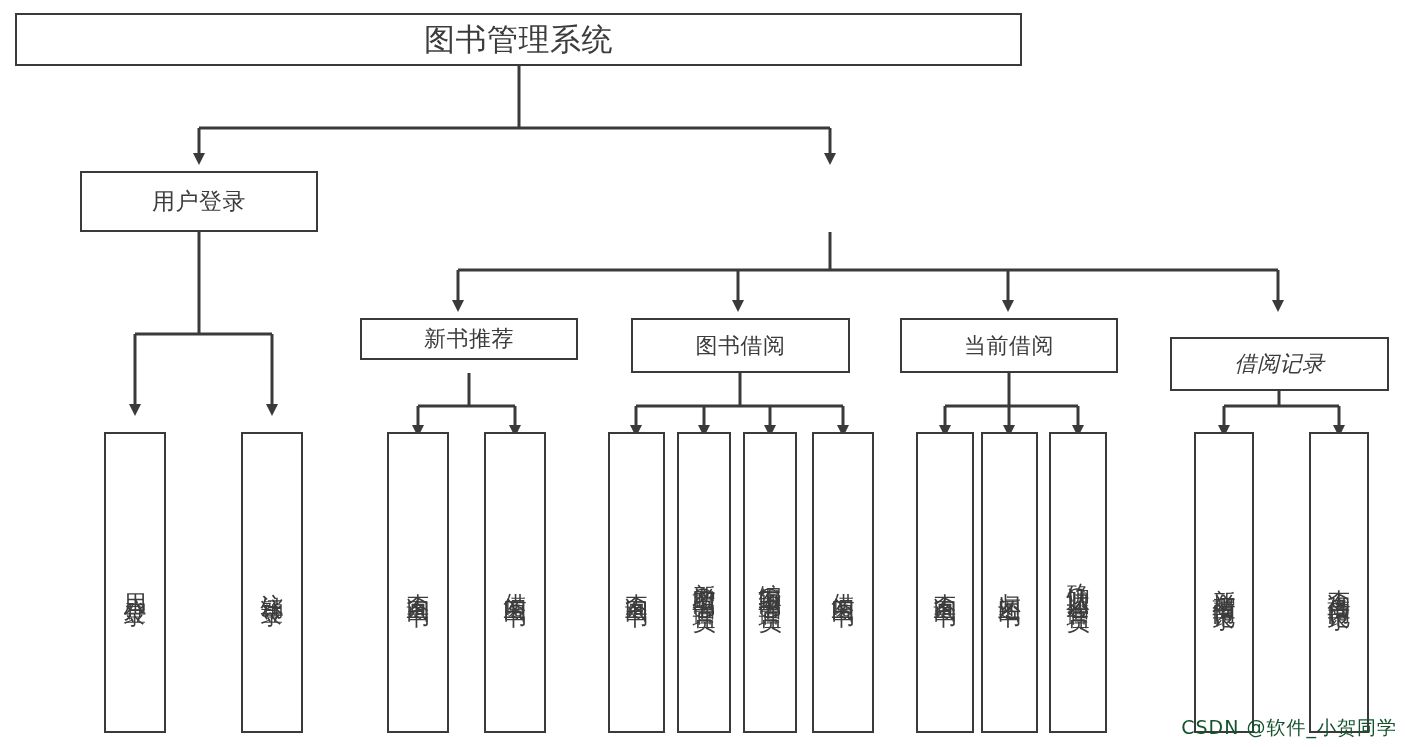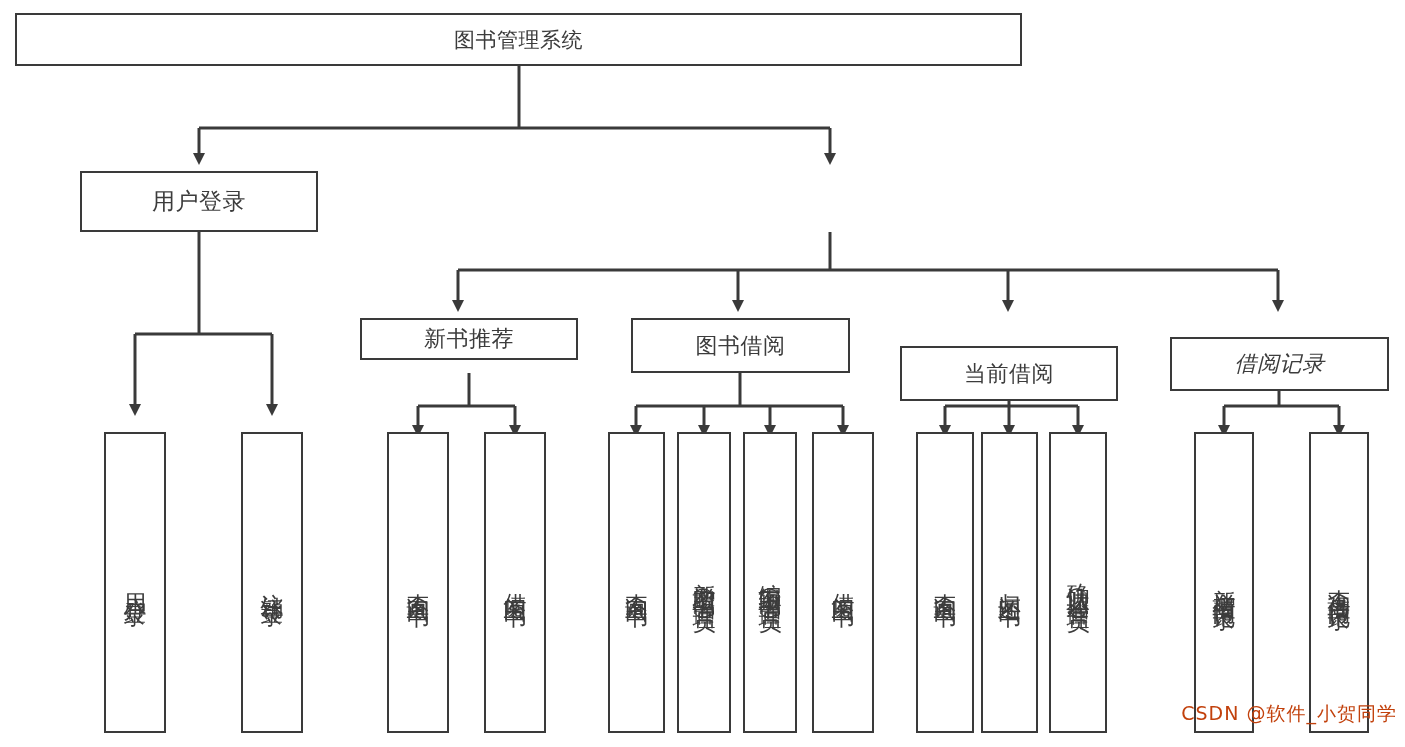--- a/index.html
+++ b/index.html
@@ -31,21 +31,21 @@
     box-sizing: border-box;
     background: #ffffff;
     border: 2px solid #3a3a3a;
     display: flex;
     align-items: center;
     justify-content: center;
     color: #3c3c3c;
     letter-spacing: 0.5px;
   }
   .node.root {
-    font-size: 21px;
+    font-size: 31px;
   }
   .node.level2 {
     font-size: 23px;
   }
   .node.level3 {
     font-size: 22px;
   }
   .node.leaf {
     font-size: 23px;
     padding: 6px 0;
@@ -57,23 +57,23 @@
     letter-spacing: 4px;
     white-space: nowrap;
     text-align: center;
   }
   .node .hlabel {
     white-space: nowrap;
   }
   #watermark {
     position: absolute;
     right: 8px;
-    bottom: 20px;
+    bottom: 6px;
     font-size: 19px;
-    color: #c2410c;
+    color: #14532d;
     letter-spacing: 1px;
     white-space: nowrap;
   }
 </style>
 </head>
 <body>
 
 <div id="diagram-root">
 
   <svg id="edges-layer" viewBox="0 0 1405 747" width="1405" height="747">
@@ -133,21 +133,21 @@
   <div class="node level2" style="left:80px; top:171px; width:238px; height:61px;">
     <span class="hlabel">用户登录</span>
   </div>
 
   <div class="node level3" style="left:360px; top:318px; width:218px; height:42px;">
     <span class="hlabel">新书推荐</span>
   </div>
   <div class="node level3" style="left:631px; top:318px; width:219px; height:55px;text-align:center;">
     <span class="hlabel">图书借阅</span>
   </div>
-  <div class="node level3" style="left:900px; top:318px; width:218px; height:55px;margin-top:28px;">
+  <div class="node level3" style="left:900px; top:318px; width:218px; height:55px;">
     <span class="hlabel">当前借阅</span>
   </div>
   <div class="node level3" style="left:1170px; top:337px; width:219px; height:54px;font-style:italic;">
     <span class="hlabel">借阅记录</span>
   </div>
 
   <div class="node leaf" style="left:104px; top:432px; width:62px; height:301px;">
     <span class="vlabel">用户登录</span>
   </div>
   <div class="node leaf" style="left:241px; top:432px; width:62px; height:301px;">

